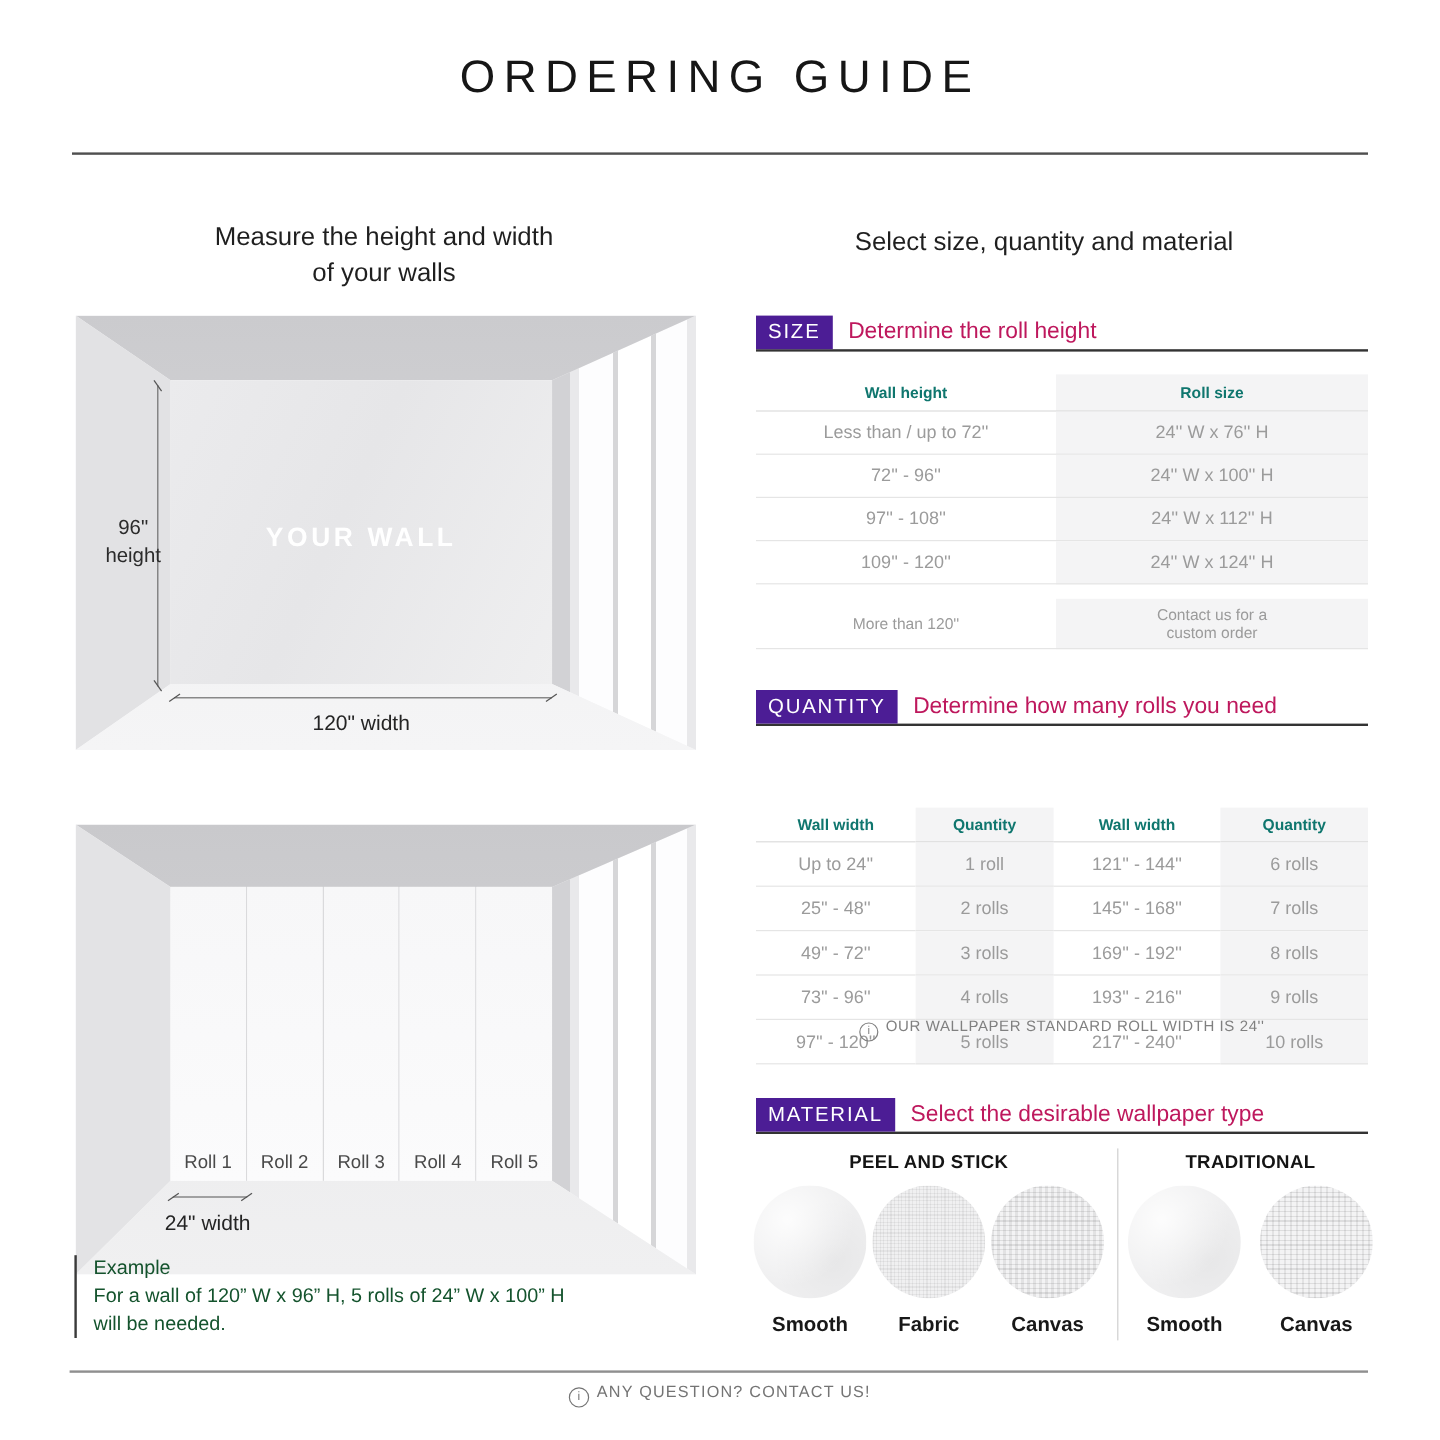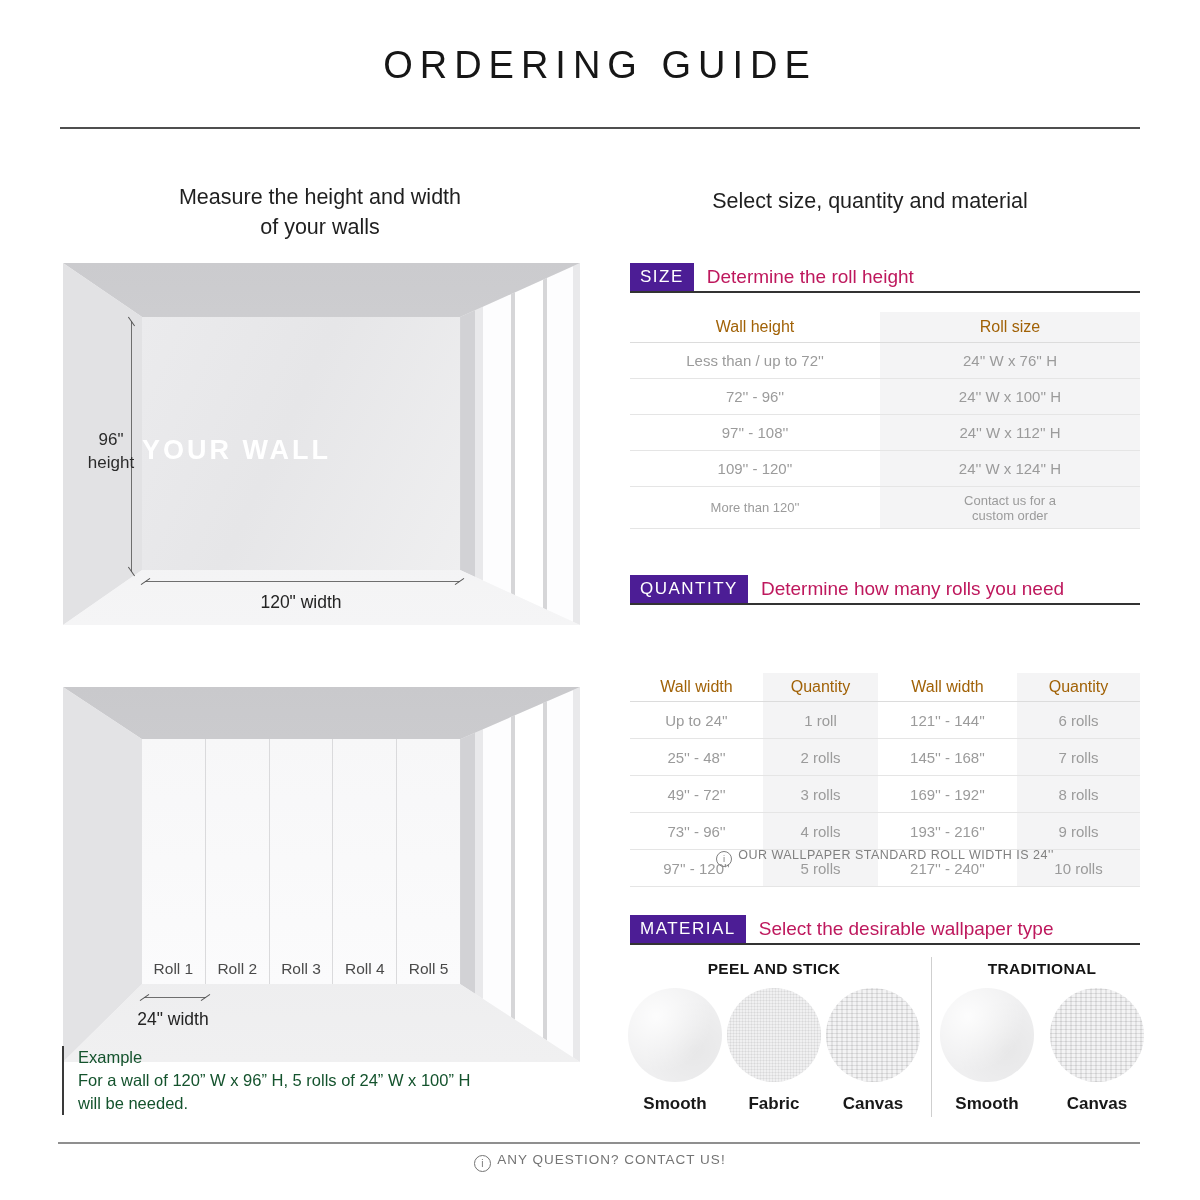--- a/index.html
+++ b/index.html
@@ -43,22 +43,22 @@
   .dim-v{left:68px;top:58px;width:1px;height:251px;}
   .dim-h{left:82px;top:318px;width:315px;height:1px;}
   .dim-h2{left:81px;top:310px;width:62px;height:1px;}
   .tick{position:absolute;background:#555;}
   .tick.v{width:11px;height:1px;transform:rotate(55deg);left:-5px;}
   .tick.h{width:1px;height:11px;transform:rotate(55deg);top:-5px;}
   .t-top{top:0;} .t-bot{bottom:0;} .t-l{left:0;} .t-r{right:0;}
 
   .hlabel{left:6px;top:165px;width:84px;text-align:center;white-space:pre-line;
     font-size:17px;line-height:23px;color:#2b2b2b;}
-  .your-wall{left:79px;top:172px;width:318px;color:#ffffff;
-    font-weight:bold;font-size:27px;letter-spacing:3px;}
+  .your-wall{left:79px;top:172px;width:318px;text-align:center;color:#ffffff;
+    font-weight:bold;font-size:22px;letter-spacing:3px;}
   .wlabel{left:79px;top:329px;width:318px;text-align:center;font-size:17.5px;color:#242424;}
   .wlabel2{left:40px;top:322px;width:140px;text-align:center;font-size:17.5px;color:#242424;}
 
   .panels{position:absolute;left:79px;top:52px;width:318px;height:245px;display:flex;}
   .panel{flex:1;background:linear-gradient(180deg,#f7f7f8,#fbfbfc);border-right:1px solid #dadadc;
     display:flex;align-items:flex-end;justify-content:center;padding-bottom:6px;
     font-size:15.5px;color:#4a4a4a;}
   .panel:last-child{border-right:none;}
 
   
@@ -72,23 +72,23 @@
     padding:0 10px;font-size:17px;letter-spacing:1.5px;}
   .sub{display:flex;align-items:center;margin-left:13px;font-size:19px;color:#be185d;}
 
   
   .grid{display:grid;}
   .size-table{left:630px;top:312px;width:510px;grid-template-columns:250px 260px;}
   .qty-table{left:630px;top:625px;width:510px;grid-template-columns:133px 115px 139px 123px;}
   .cell{display:flex;align-items:center;justify-content:center;border-bottom:1px solid #e5e5e5;
     font-size:15px;color:#9b9b9b;height:35px;}
   .qty-table .cell{height:36px;}
-  .cell.h{height:30px;font-weight:normal;color:#a16207;font-size:16px;border-bottom:1px solid #dcdcdc;}
+  .cell.h{height:30px;font-weight:bold;color:#0f766e;font-size:13px;border-bottom:1px solid #dcdcdc;}
   .qty-table .cell.h{height:28px;margin-top:48px;}
-  .cell.last{height:41px;font-size:13px;line-height:15px;white-space:pre-line;text-align:center;}
+  .cell.last{height:41px;font-size:13px;line-height:15px;white-space:pre-line;text-align:center;margin-top:12px;}
   .shade{background:#f4f4f5;}
 
   .note{left:630px;top:848px;width:510px;text-align:center;font-size:12.5px;
     color:#808080;letter-spacing:.5px;}
   .info-ic{display:inline-flex;align-items:center;justify-content:center;width:14px;height:14px;
     border:1px solid #808080;border-radius:50%;font-size:9.5px;margin-right:6px;
     vertical-align:-3px;color:#808080;}
 
   
   .mat-head{text-align:center;font-weight:bold;font-size:15.5px;color:#141414;letter-spacing:.3px;}

